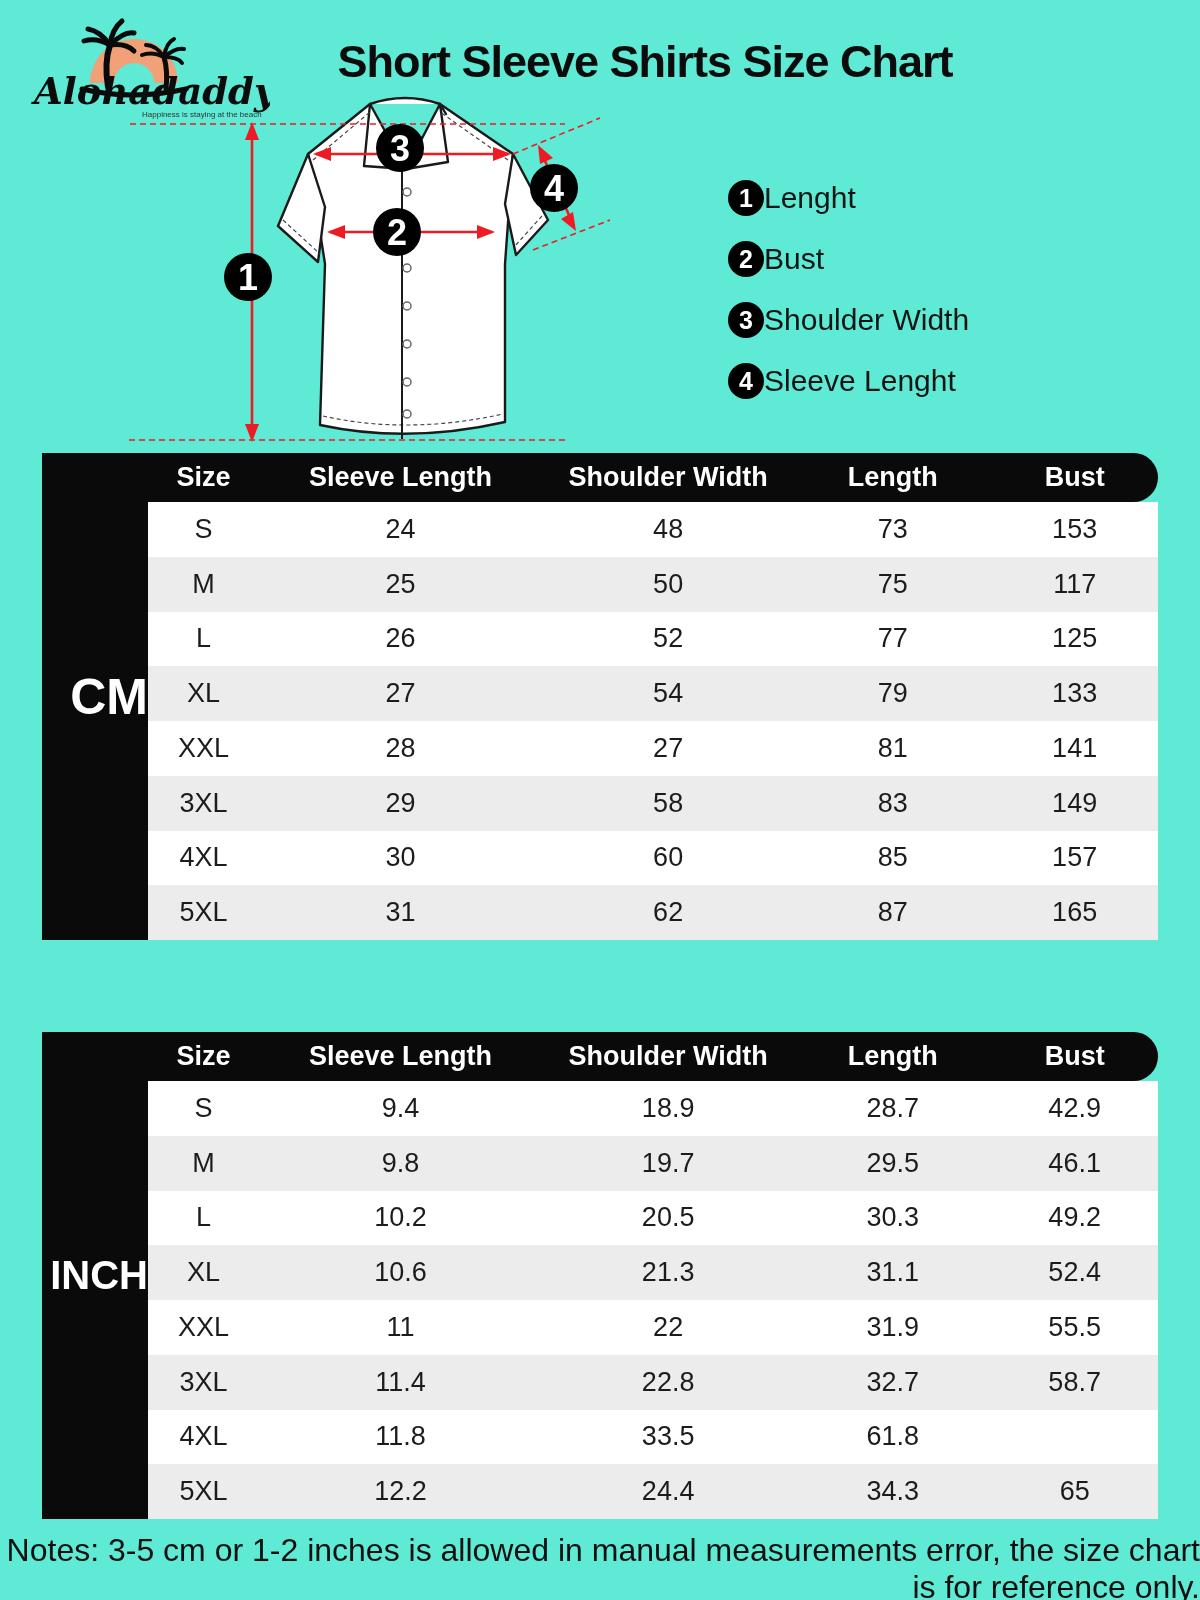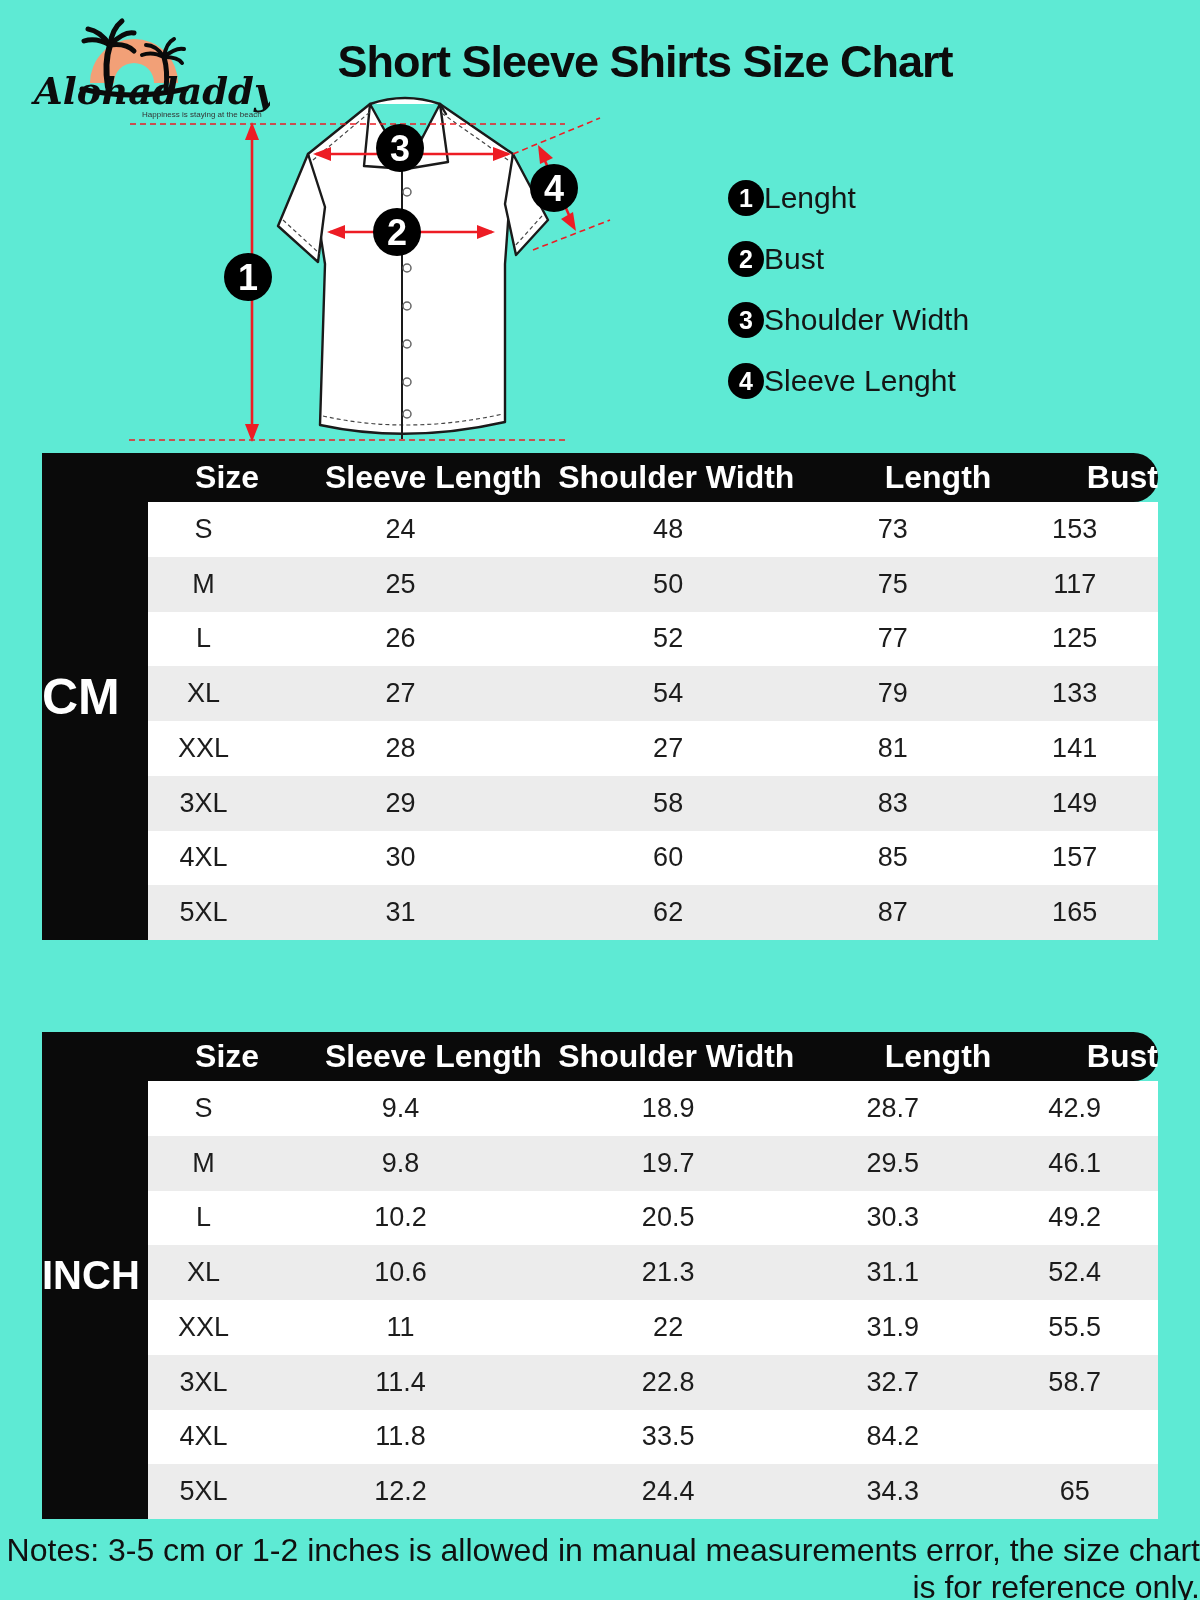--- a/index.html
+++ b/index.html
@@ -33,24 +33,24 @@
   .size-table{position:absolute;left:42px;width:1116px;height:487px;}
   .size-table .thead{
     position:absolute;left:0;top:0;right:0;height:49px;background:#0a0a0a;
     border-radius:0 25px 25px 0;
   }
   .head-grid{
     margin-left:106px;height:49px;display:grid;
     grid-template-columns:11% 28% 25% 19.5% 16.5%;
     align-items:center;
   }
-  .head-cell{color:#fff;font-weight:bold;font-size:32px;text-align:right;}
+  .head-cell{color:#fff;font-weight:bold;font-size:27px;text-align:center;}
   .unit-col{
     position:absolute;left:0;top:0;width:106px;height:100%;background:#0a0a0a;
-    display:flex;align-items:center;justify-content:flex-start;
+    display:flex;align-items:center;justify-content:flex-end;
   }
   .unit-label{color:#fff;font-weight:bold;font-size:50px;letter-spacing:0;}
   .unit-label.small{font-size:40px;}
   .tbody{position:absolute;left:106px;top:49px;right:0;bottom:0;display:flex;flex-direction:column;}
   .trow{
     flex:1;display:grid;grid-template-columns:11% 28% 25% 19.5% 16.5%;
     align-items:center;background:#fff;
   }
   .trow.alt{background:#ececec;}
   .tcell{font-size:27px;color:#1c1c1c;text-align:center;}
@@ -311,21 +311,21 @@
           <span class="tcell">3XL</span>
           <span class="tcell">11.4</span>
           <span class="tcell">22.8</span>
           <span class="tcell">32.7</span>
           <span class="tcell">58.7</span>
         </div>
         <div class="trow">
           <span class="tcell">4XL</span>
           <span class="tcell">11.8</span>
           <span class="tcell">33.5</span>
-          <span class="tcell">84.2</span>
+          <span class="tcell">61.8</span>
         </div>
         <div class="trow alt">
           <span class="tcell">5XL</span>
           <span class="tcell">12.2</span>
           <span class="tcell">24.4</span>
           <span class="tcell">34.3</span>
           <span class="tcell">65</span>
         </div>
       </div>
   </div>

